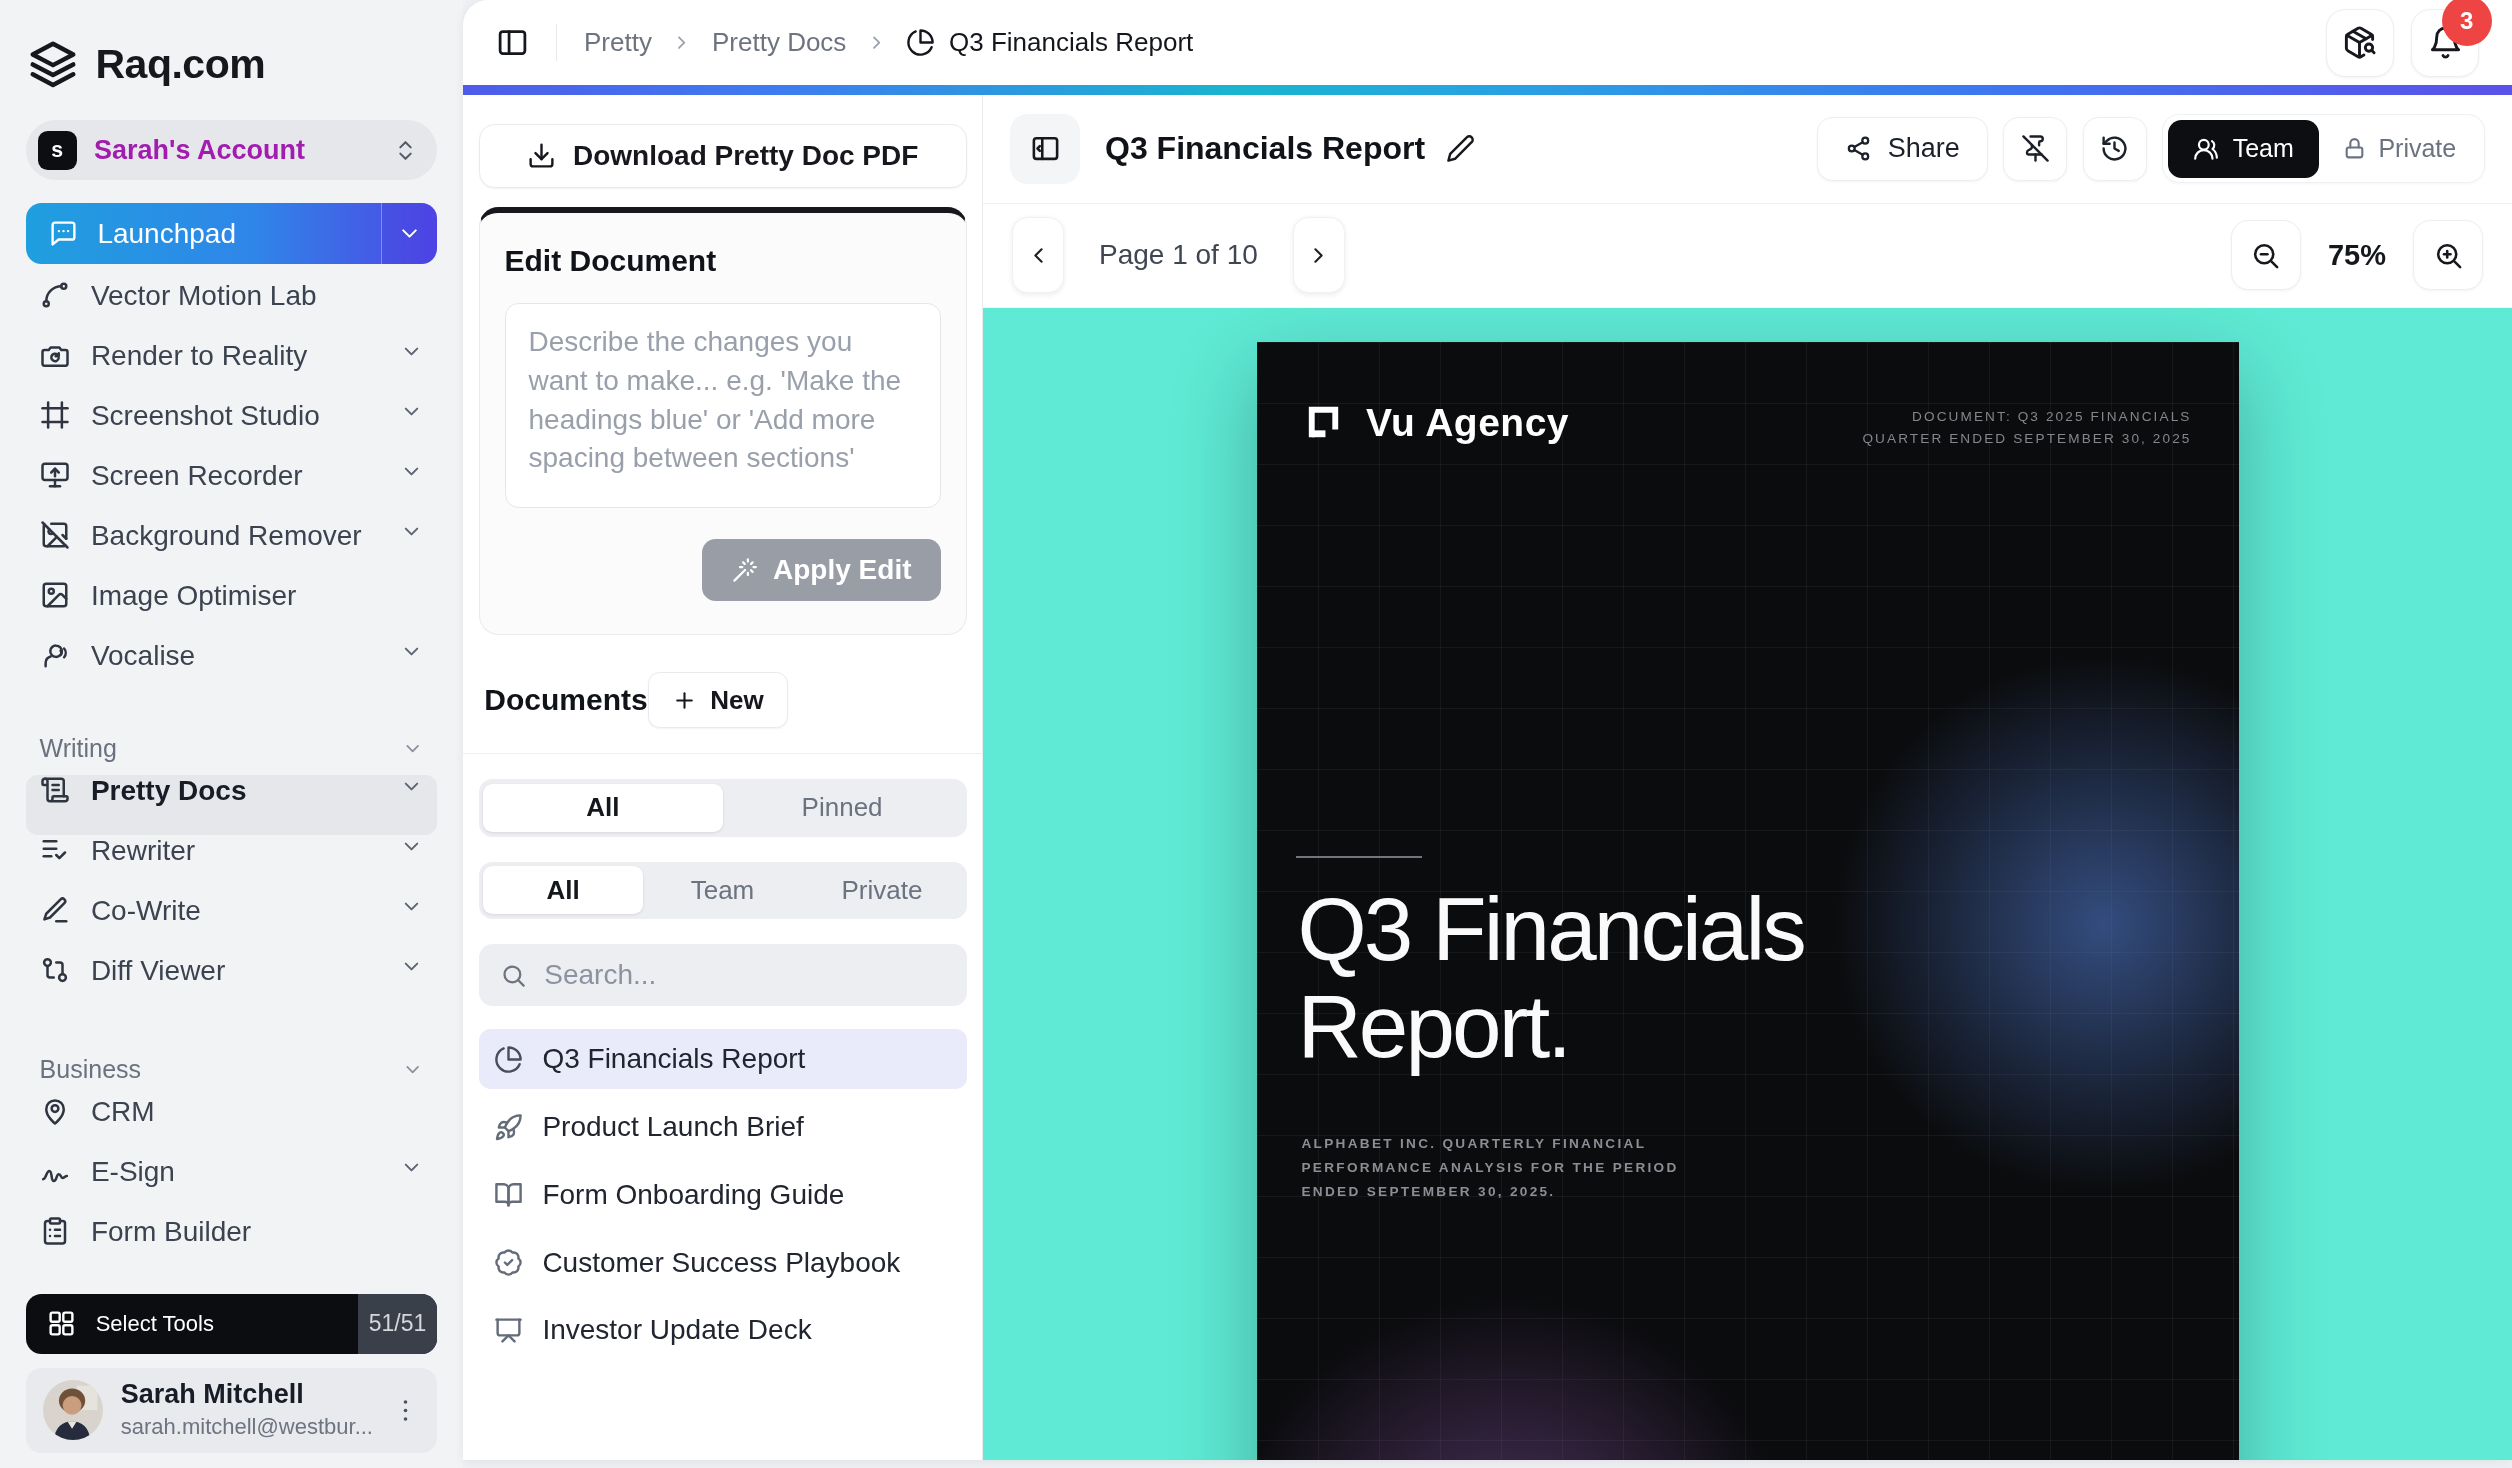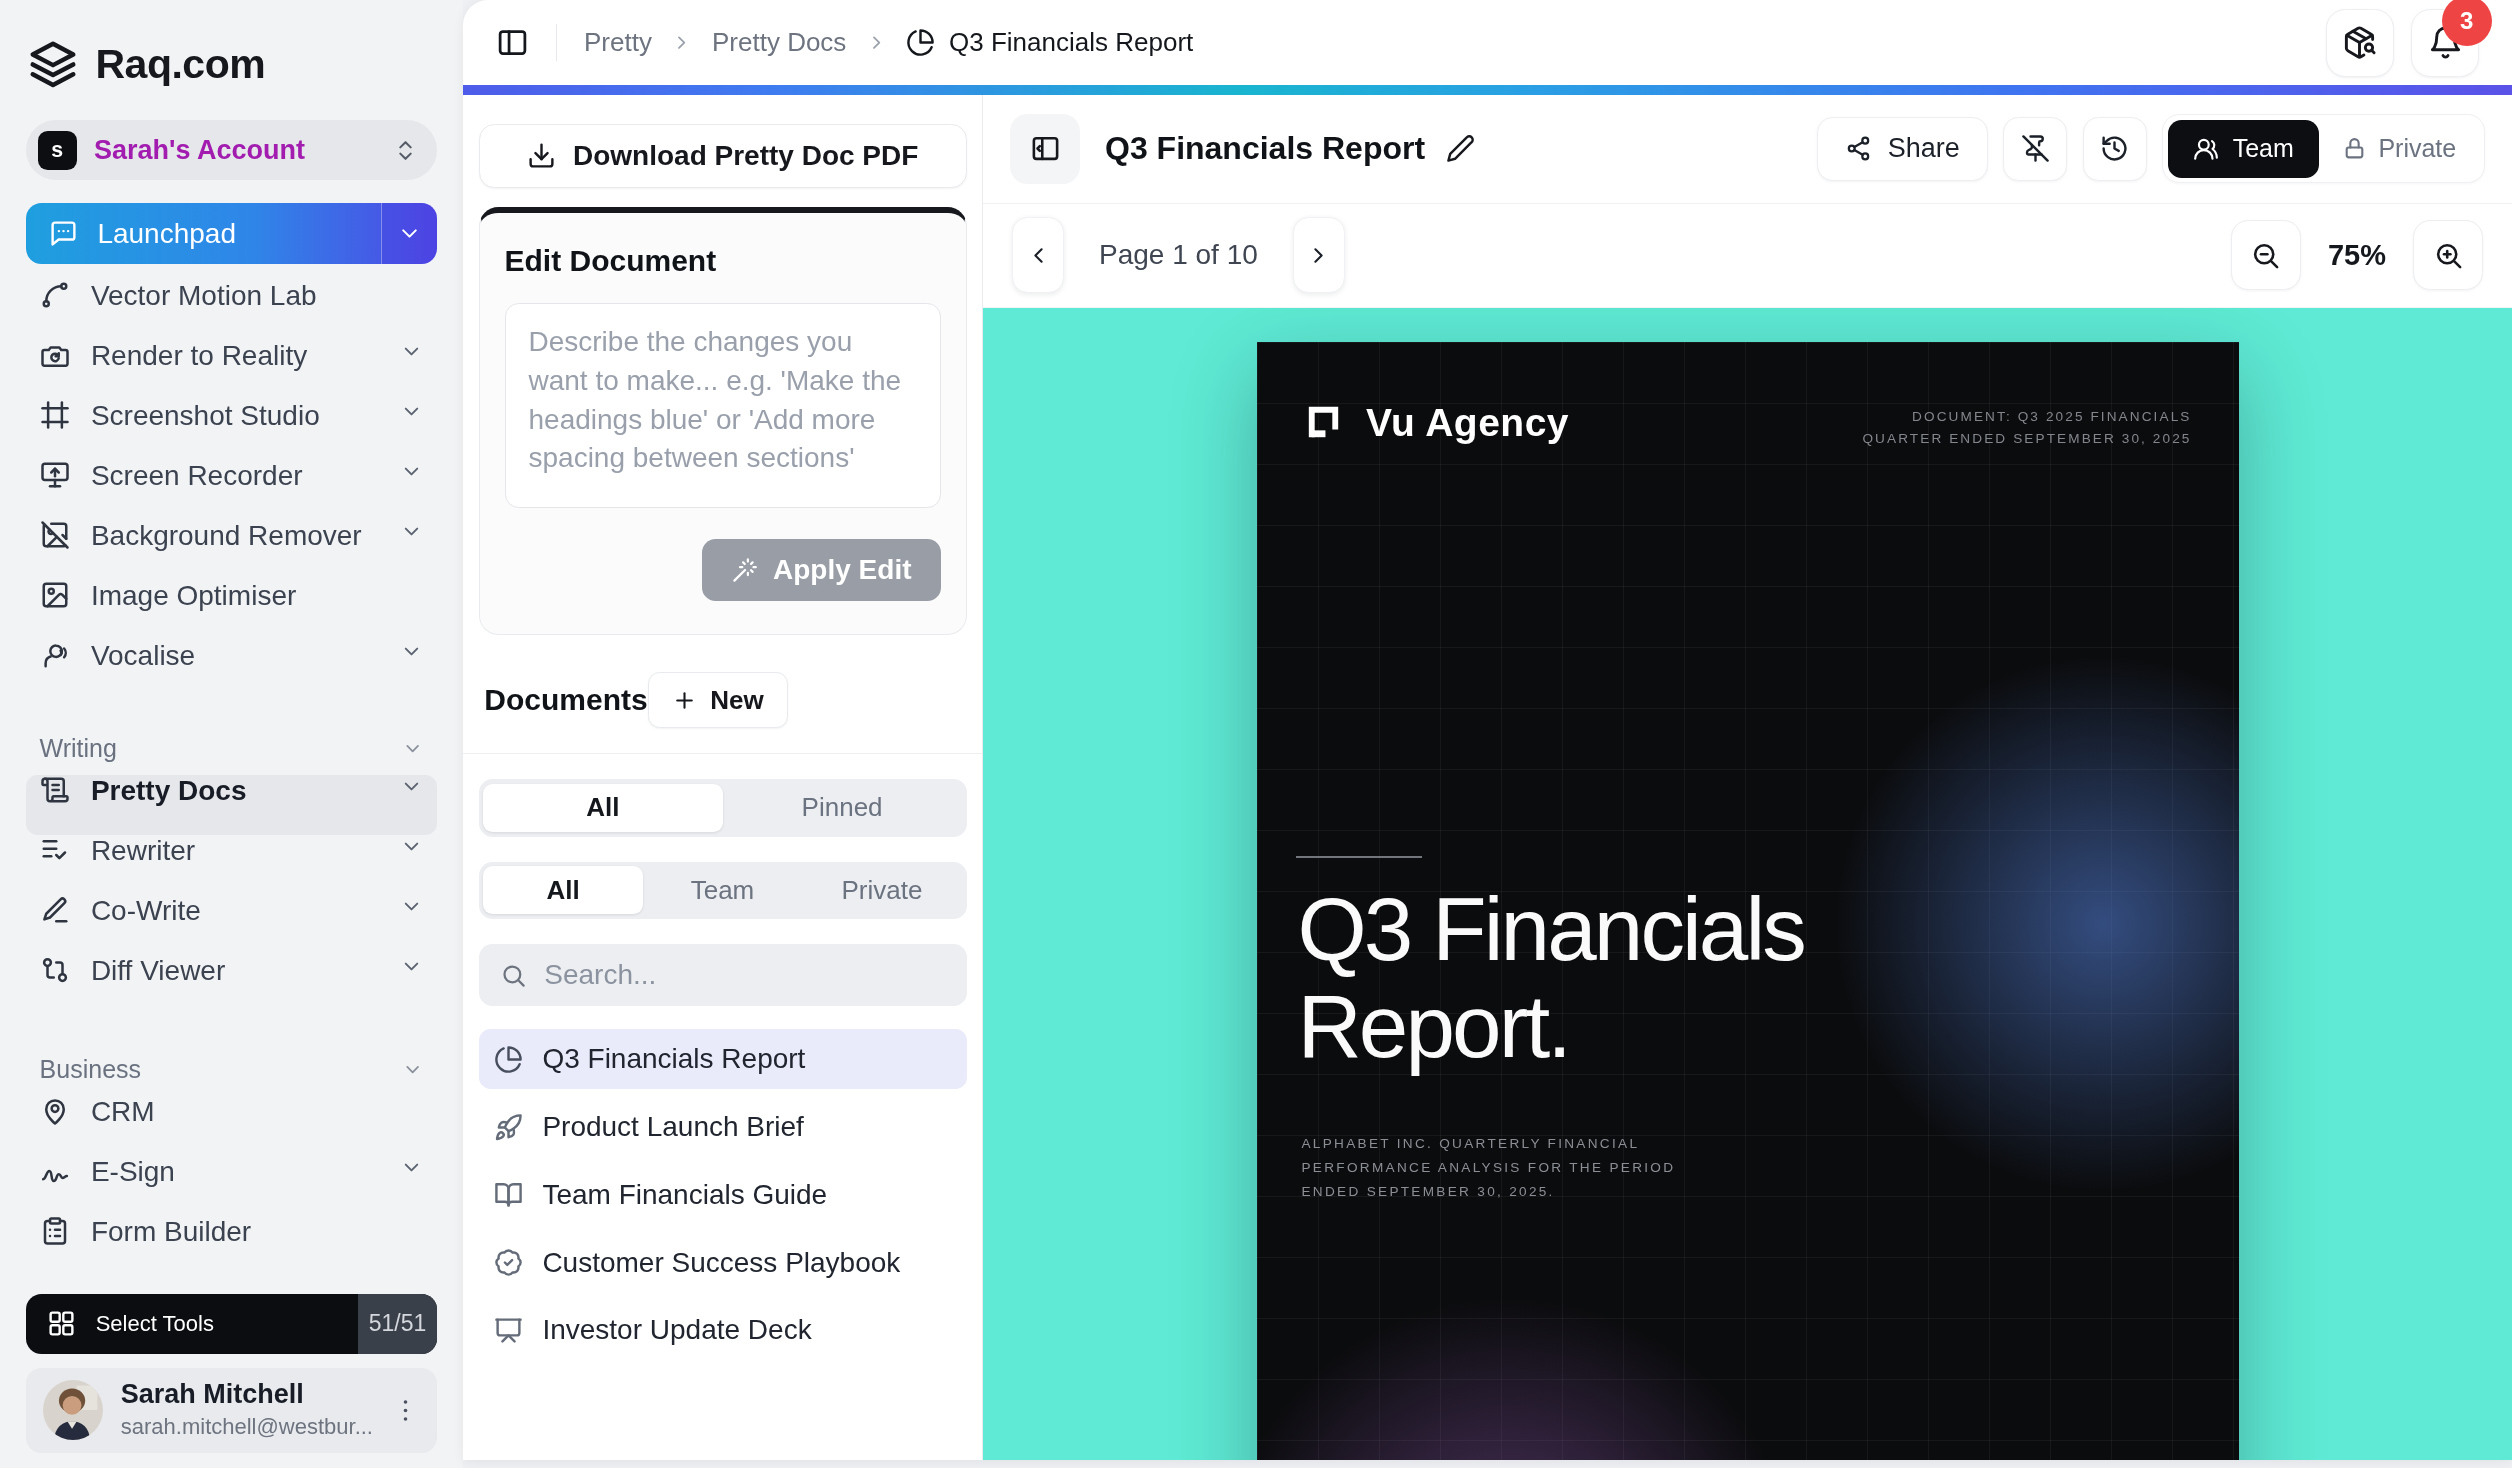--- a/index.html
+++ b/index.html
@@ -150,21 +150,21 @@
     background:radial-gradient(circle,rgba(85,130,220,.55) 0%,rgba(85,130,220,0) 65%);}
   .glow-purple{position:absolute;left:-78px;bottom:-155px;width:659px;height:601px;
     background:radial-gradient(circle,rgba(155,95,190,.5) 0%,rgba(155,95,190,0) 65%);}
   .pdf-brand{position:absolute;left:43px;top:58px;display:flex;align-items:center;gap:19.4px;color:#fff;}
   .pdf-brand-name{font-size:39px;font-weight:600;letter-spacing:0.5px;color:#fff;}
   .pdf-meta{position:absolute;right:47px;top:64px;text-align:right;font-size:13.6px;font-weight:500;
     letter-spacing:2.1px;color:#83868c;line-height:22px;}
   .pdf-rule{position:absolute;left:39px;top:514px;width:126px;height:1.9px;background:#85888e;opacity:.85;}
   .pdf-title{position:absolute;left:41px;top:539px;font-size:89px;line-height:1.09;font-weight:500;
     color:#fafafa;letter-spacing:-2.9px;}
-  .pdf-sub{position:absolute;left:45px;top:790px;font-size:13.6px;font-weight:400;letter-spacing:2.3px;
+  .pdf-sub{position:absolute;left:45px;top:790px;font-size:13.6px;font-weight:700;letter-spacing:2.3px;
     color:#8b8e94;line-height:24px;}
 </style>
 </head>
 <body>
 
 <div class="screen">
 
   <aside class="sidebar">
     <div class="brand">
       <span class="ic" style="width:54px;height:54px;color:#16181d;">
@@ -620,21 +620,21 @@
               </span>
             <span>Product Launch Brief</span>
           </div>
           <div class="doc-item">
             <span class="ic lead" style="width:29px;height:29px;">
                 <svg viewBox="0 0 24 24" fill="none" stroke="currentColor" stroke-width="2" stroke-linecap="round" stroke-linejoin="round">
                   <path d="M2 3.5h6a4 4 0 0 1 4 4V21a3 3 0 0 0-3-3H2z"></path>
                   <path d="M22 3.5h-6a4 4 0 0 0-4 4V21a3 3 0 0 1 3-3h7z"></path>
                 </svg>
               </span>
-            <span>Team Financials Guide</span>
+            <span>Form Onboarding Guide</span>
           </div>
           <div class="doc-item">
             <span class="ic lead" style="width:29px;height:29px;">
                 <svg viewBox="0 0 24 24" fill="none" stroke="currentColor" stroke-width="2" stroke-linecap="round" stroke-linejoin="round">
                   <path d="M3.85 8.62a4 4 0 0 1 4.78-4.77 4 4 0 0 1 6.74 0 4 4 0 0 1 4.78 4.78 4 4 0 0 1 0 6.74 4 4 0 0 1-4.77 4.78 4 4 0 0 1-6.75 0 4 4 0 0 1-4.78-4.77 4 4 0 0 1 0-6.76Z"></path>
                   <path d="m9 12 2 2 4-4"></path>
                 </svg>
               </span>
             <span>Customer Success Playbook</span>
           </div>

